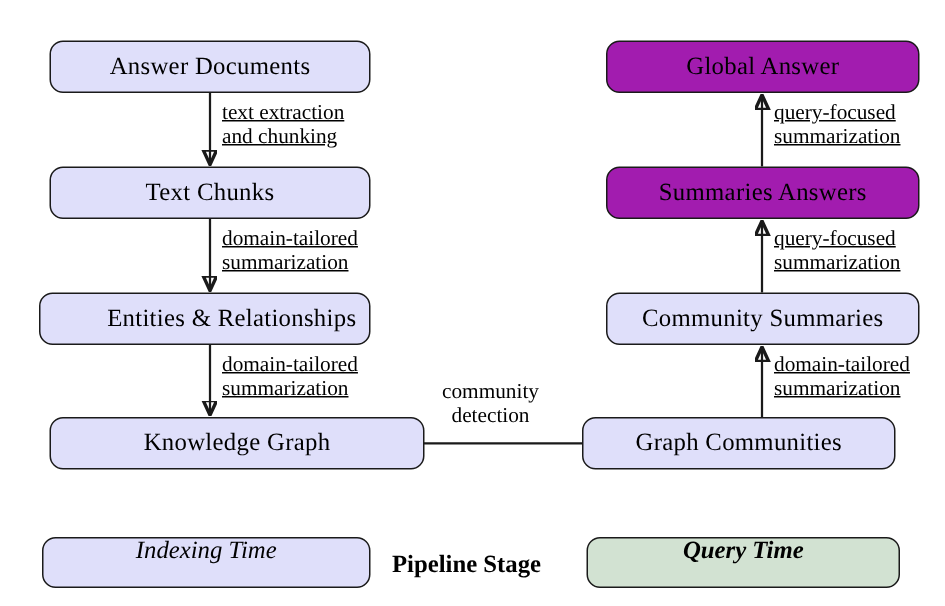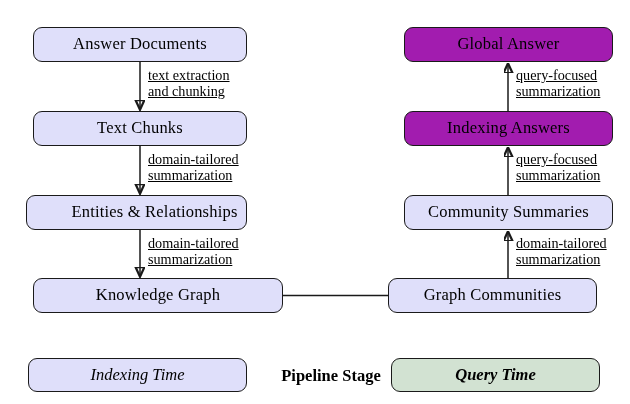--- a/index.html
+++ b/index.html
@@ -41,21 +41,21 @@
   }
   .node.purple { background: #dfdffa; }
   .node.green  { background: #a21caf; }
 
   .legend-box {
     position: absolute;
     box-sizing: border-box;
     border: 1.6px solid #1a1a1a;
     border-radius: 9px;
     display: flex;
-    align-items: center;
+    align-items: flex-start;
     justify-content: center;
     font-size: 16.5px;
     font-style: italic;
     line-height: 1;
     white-space: nowrap;
     user-select: none;
   }
   .legend-box.purple { background: #dfdffa; }
   .legend-box.green  { background: #d2e2d2; }
 
@@ -137,21 +137,21 @@
 
   <div class="node purple" style="left:33px; top:278px; width:250px; height:35px;">
     <span>Knowledge Graph</span>
   </div>
 
   <div class="node green" style="left:404px; top:27px; width:209px; height:35px;">
     <span>Global Answer</span>
   </div>
 
   <div class="node green" style="left:404px; top:111px; width:209px; height:35px;">
-    <span>Indexing Answers</span>
+    <span>Summaries Answers</span>
   </div>
 
   <div class="node purple" style="left:404px; top:195px; width:209px; height:35px;">
     <span>Community Summaries</span>
   </div>
 
   <div class="node purple" style="left:388px; top:278px; width:209px; height:35px;">
     <span>Graph Communities</span>
   </div>
 
@@ -163,41 +163,45 @@
   <div class="edge-label left" style="left:148px; top:152px;">
     <div>domain-tailored</div>
     <div>summarization</div>
   </div>
 
   <div class="edge-label left" style="left:148px; top:236px;">
     <div>domain-tailored</div>
     <div>summarization</div>
   </div>
 
+  <div class="edge-label center" style="left:272px; top:254px; width:110px;">
+    <div>community</div>
+    <div>detection</div>
+  </div>
 
   <div class="edge-label left" style="left:516px; top:236px;">
     <div>domain-tailored</div>
     <div>summarization</div>
   </div>
 
   <div class="edge-label left" style="left:516px; top:152px;">
     <div>query-focused</div>
     <div>summarization</div>
   </div>
 
   <div class="edge-label left" style="left:516px; top:68px;">
     <div>query-focused</div>
     <div>summarization</div>
   </div>
 
   <div class="legend-box purple" style="left:28px; top:358px; width:219px; height:34px;">
     <span>Indexing Time</span>
   </div>
 
-  <div class="legend-caption" style="left:276px; top:368px; width:110px;">
+  <div class="legend-caption" style="left:256px; top:368px; width:110px;">
     <span>Pipeline Stage</span>
   </div>
 
   <div class="legend-box green" style="left:391px; top:358px; width:209px; height:34px;font-weight:bold;">
     <span>Query Time</span>
   </div>
 
 </div>
 
 </body></html>

